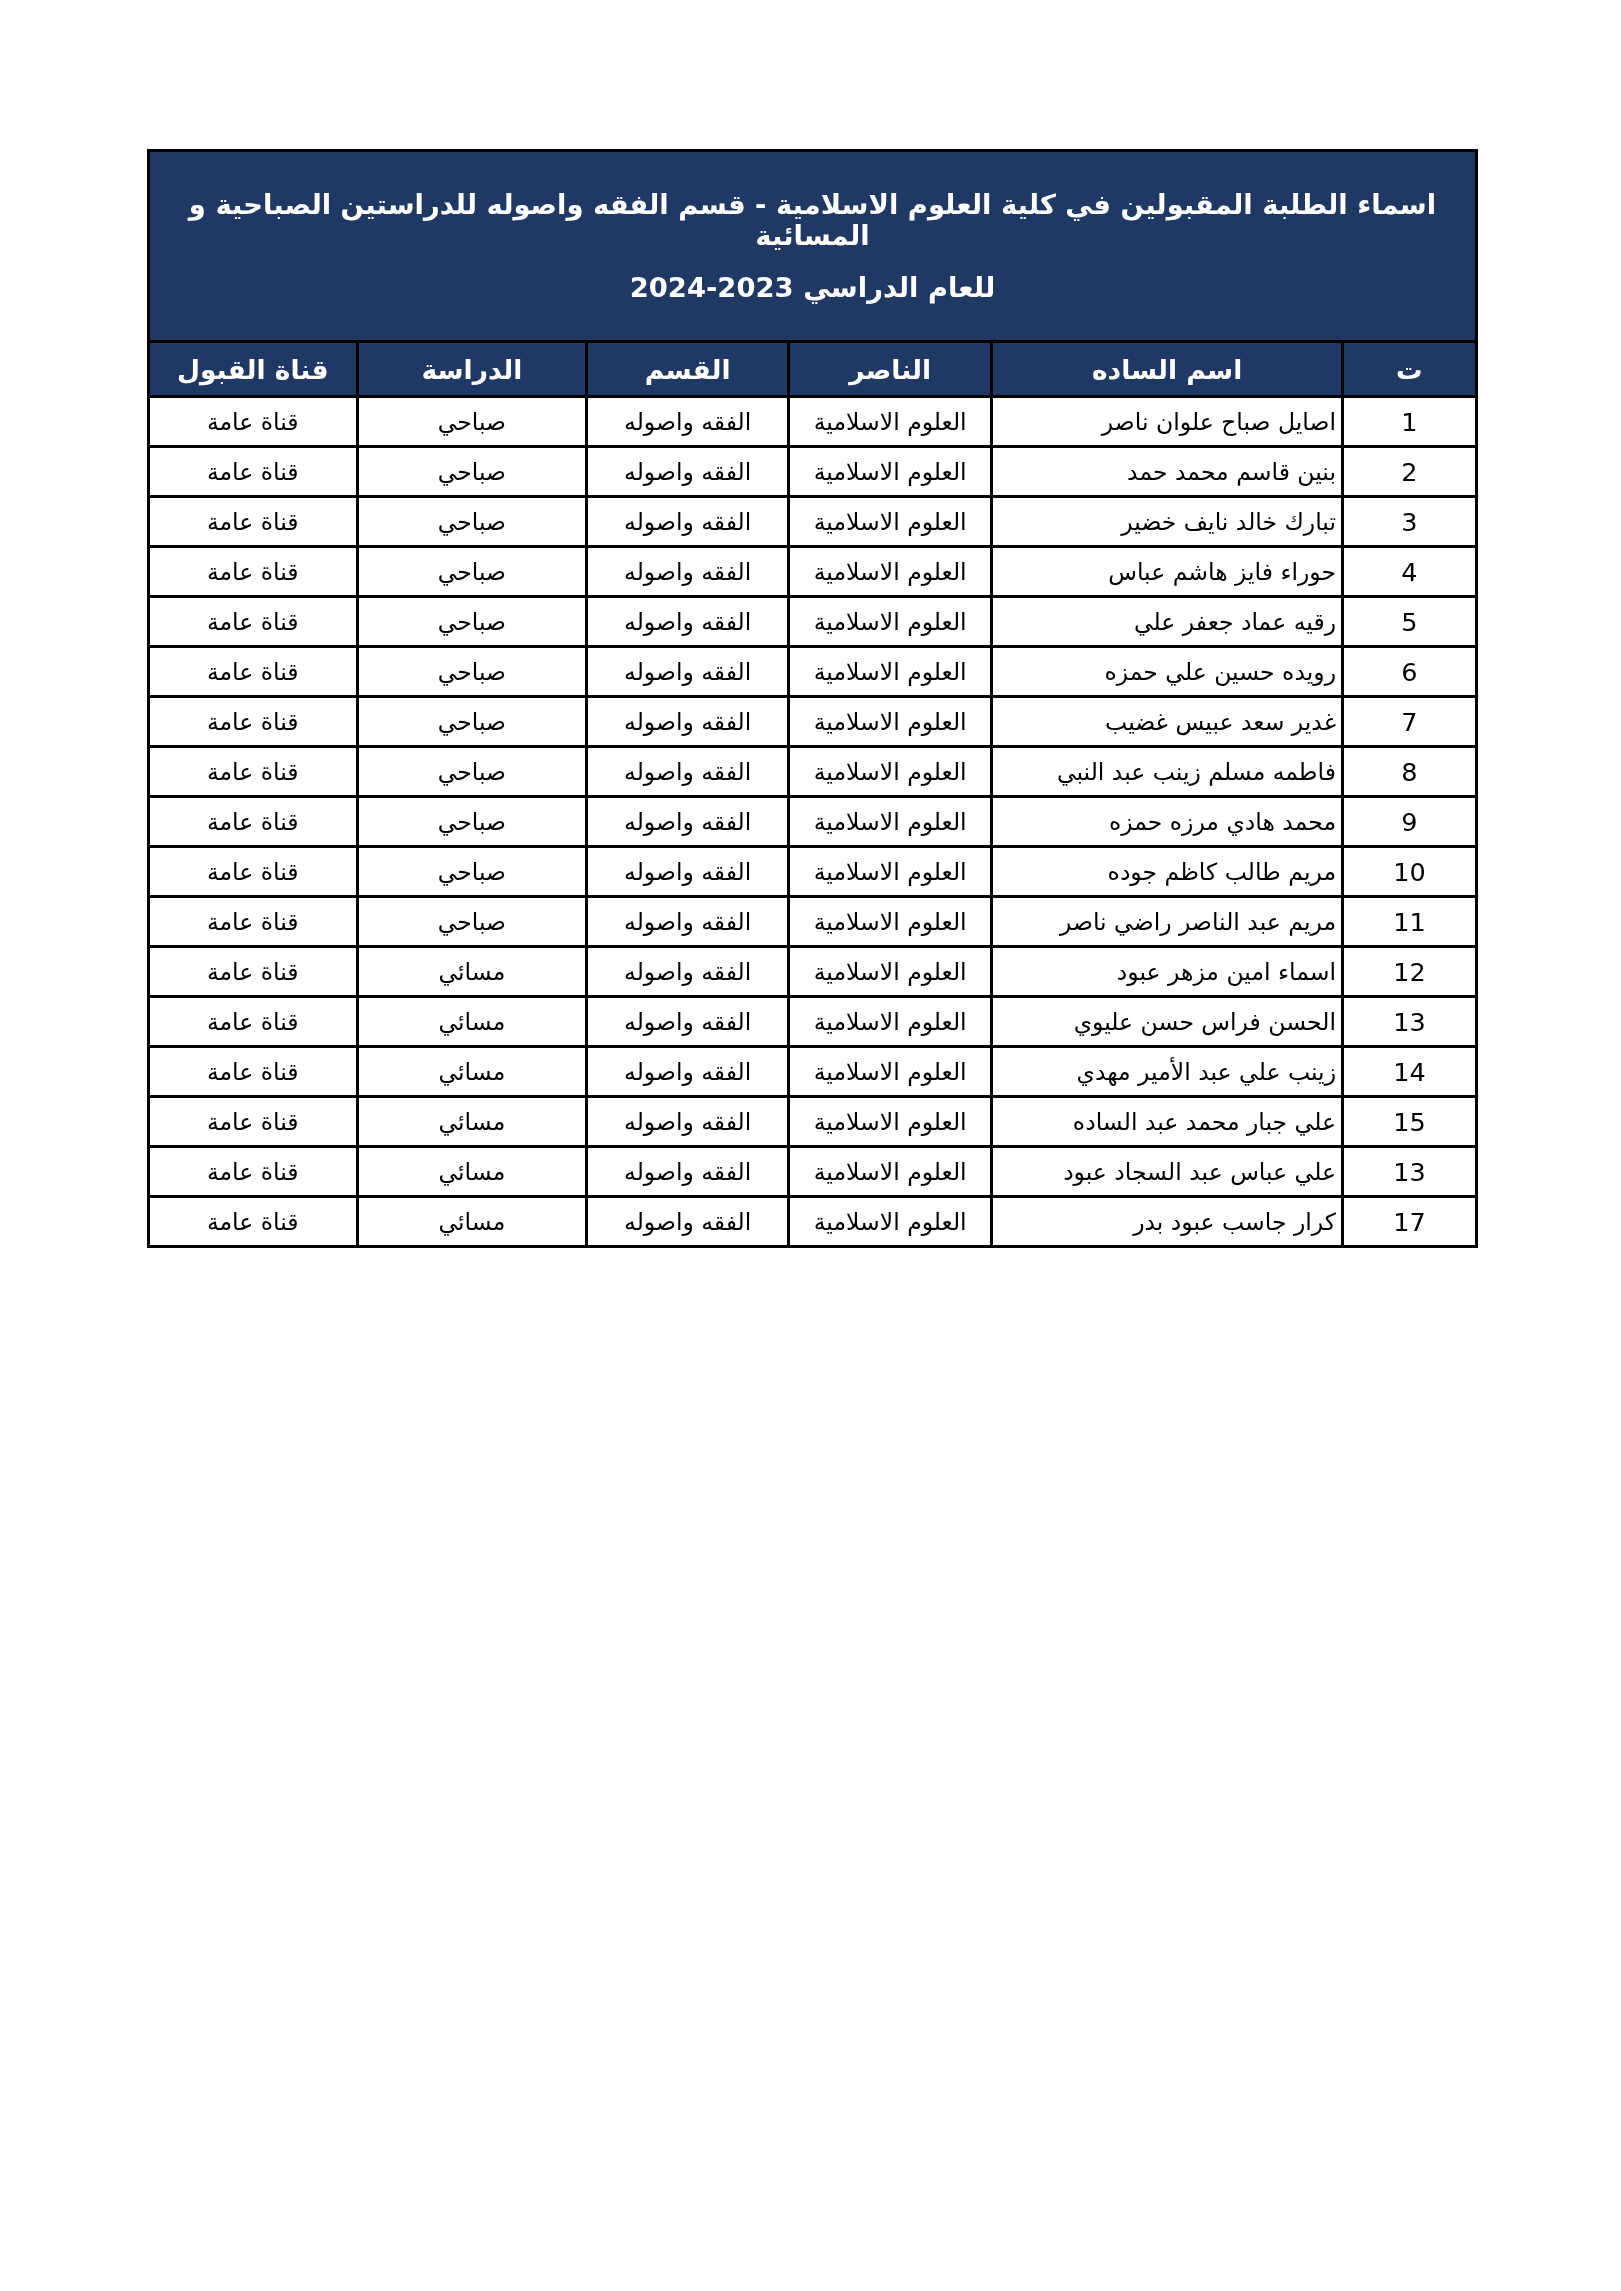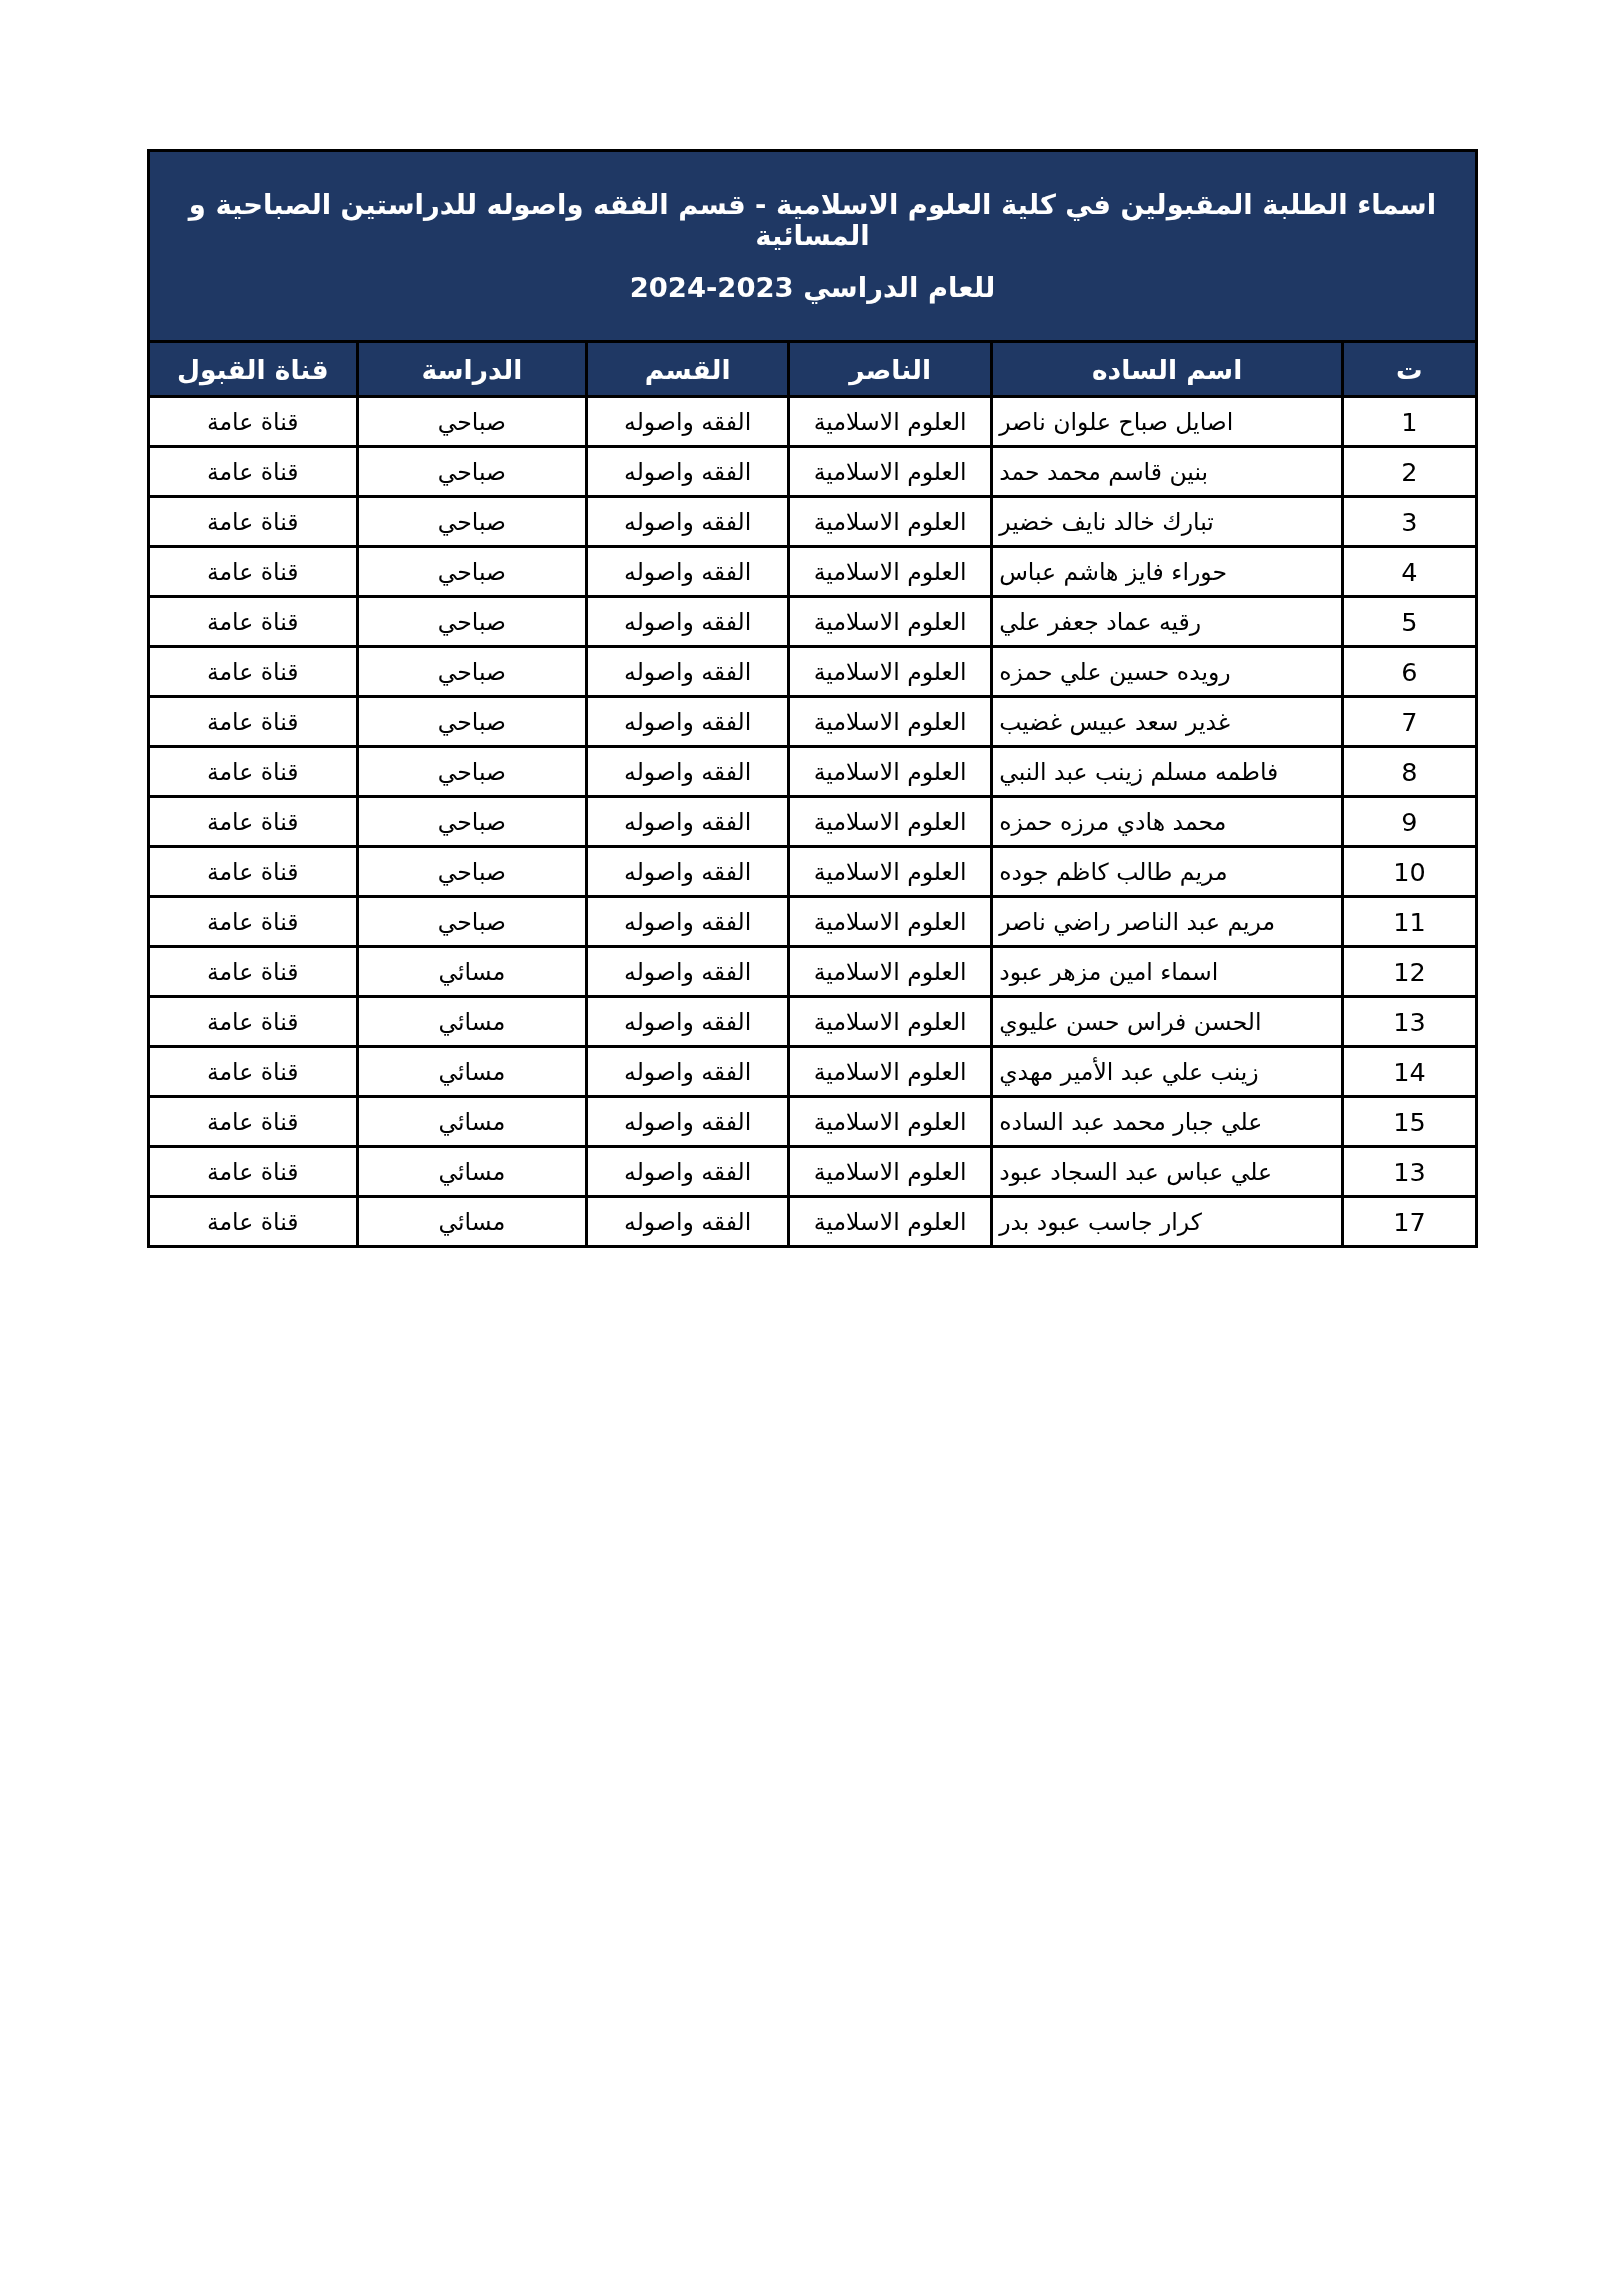--- a/index.html
+++ b/index.html
@@ -64,21 +64,21 @@
     font-size: 23.5px;
     height: 50px;
     border: 3.9px solid #000000;
     text-align: center;
     vertical-align: middle;
     padding: 2px 5.9px;
     white-space: nowrap;
     overflow: hidden;
   }
   table.students td.name-cell {
-    text-align: left;
+    text-align: right;
     padding-right: 4.9px;
   }
   table.students td.num-cell {
     font-size: 25.5px;
   }
   col.col-num     { width: 10.1%; }
   col.col-name    { width: 26.4%; }
   col.col-college { width: 15.3%; }
   col.col-dept    { width: 15.2%; }
   col.col-study   { width: 17.3%; }

